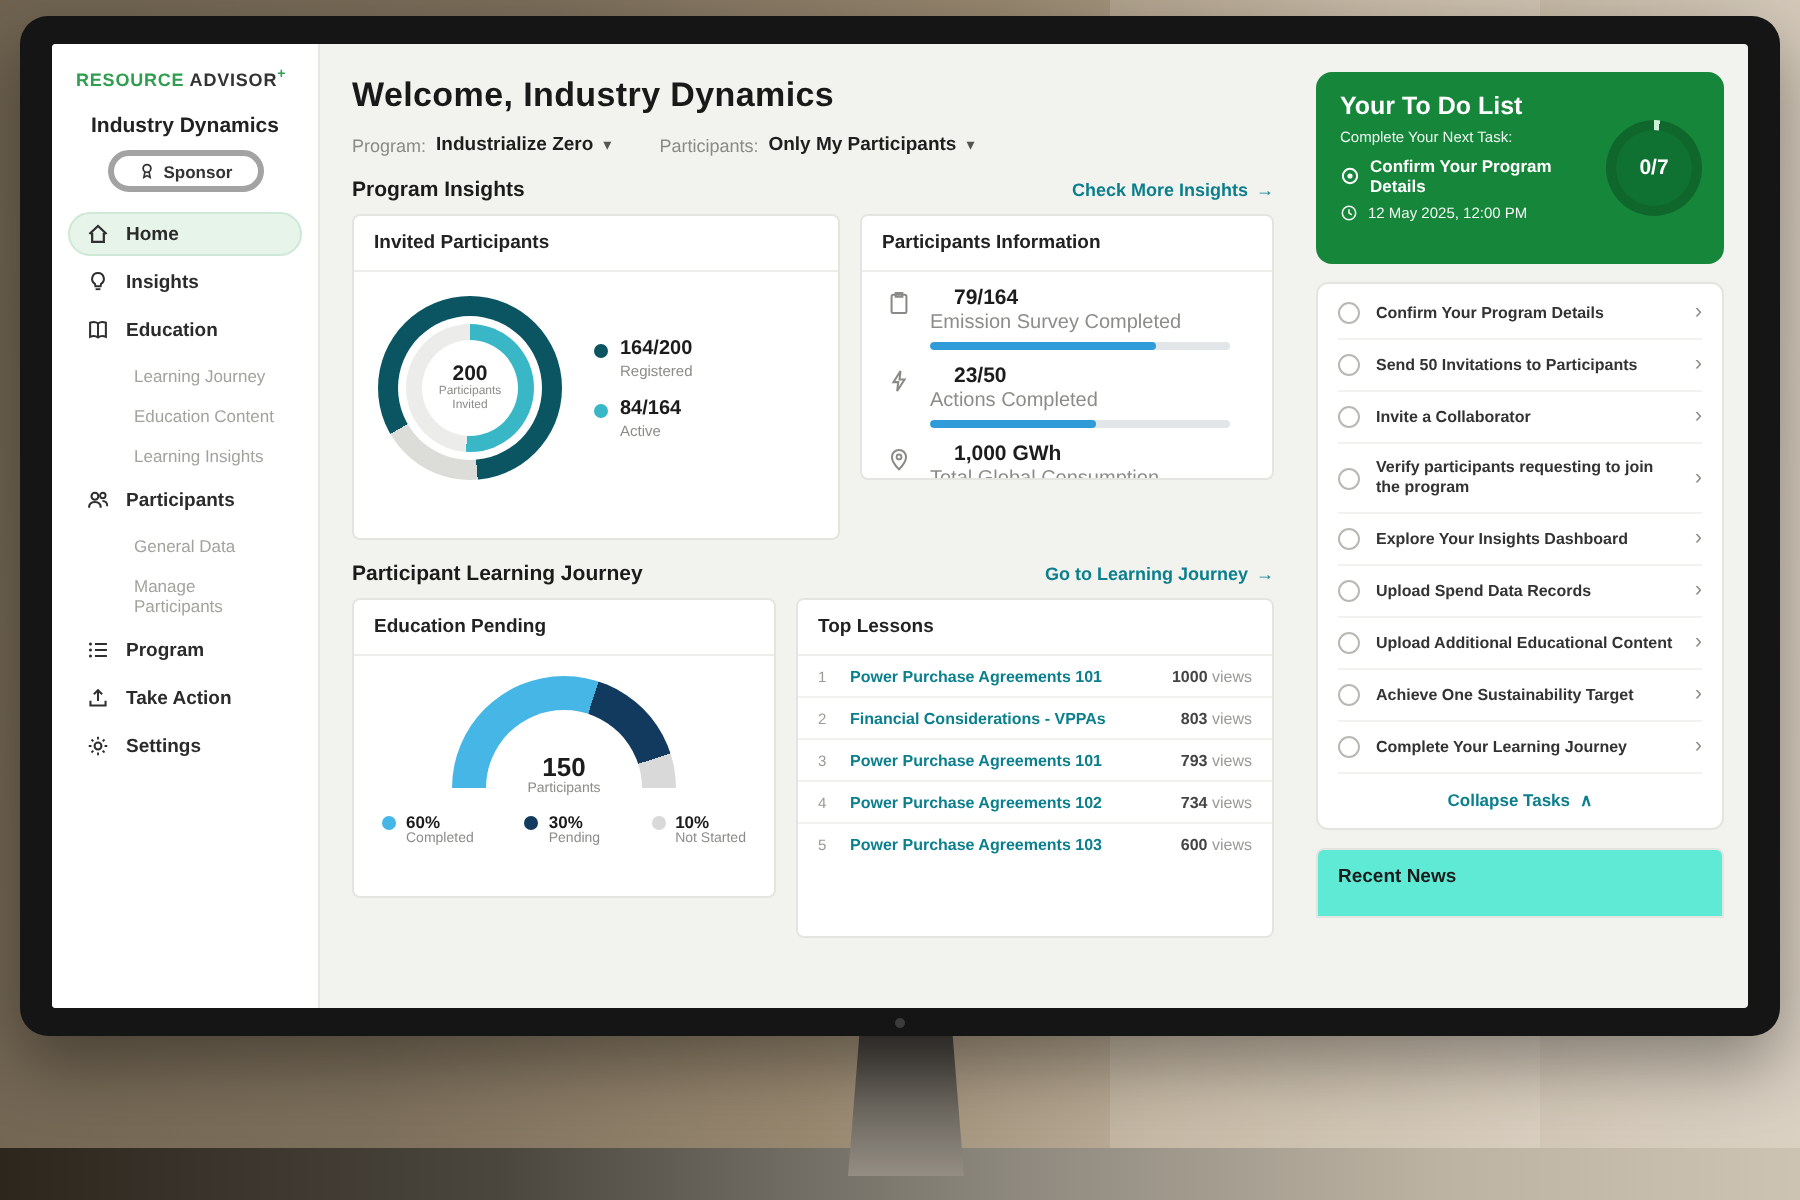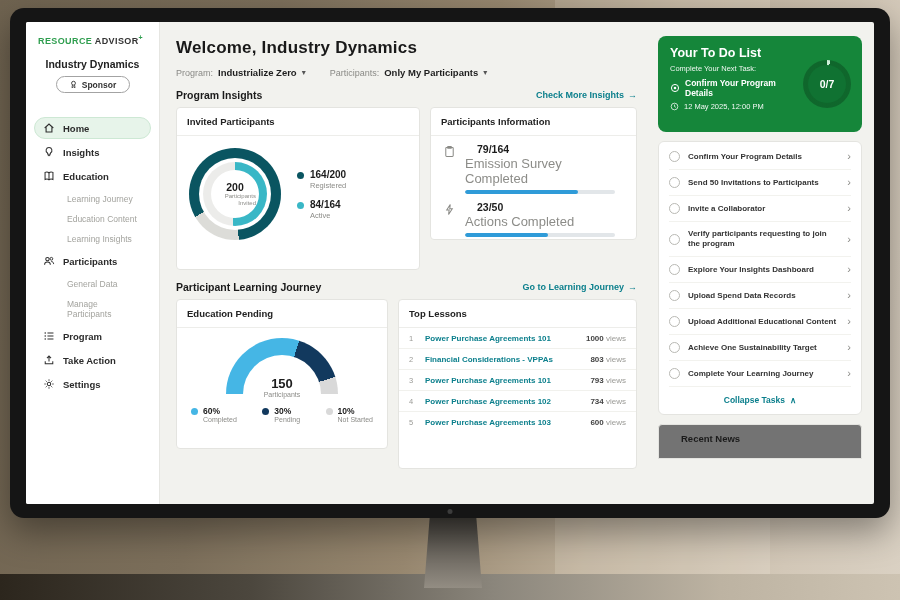--- a/index.html
+++ b/index.html
@@ -18,21 +18,21 @@
   .power-led{position:absolute;left:50%;bottom:4px;width:5px;height:5px;border-radius:50%;background:#3c3c3c;transform:translateX(-50%);}
   .screen{width:100%;height:100%;background:#f2f2ee;display:flex;overflow:hidden;border-radius:2px;}
 
   
   .sidebar{width:134px;flex:none;background:#fff;border-right:1px solid #e6e6e2;box-sizing:border-box;padding:10px 4px 0;}
   .brand{font-size:9px;font-weight:bold;letter-spacing:.4px;padding:2px 8px 0;}
   .brand .res{color:#2f9e4f;}
   .brand .adv{color:#333;}
   .brand .plus{color:#2f9e4f;font-size:7px;vertical-align:super;}
   .org-name{font-size:10.5px;font-weight:bold;color:#222;text-align:center;margin-top:12px;}
-  .sponsor{margin:6px auto 24px;width:58px;border:1px solid #a3a3a3;border-radius:11px;
+  .sponsor{margin:6px auto 10px;width:58px;border:3px solid #a3a3a3;border-radius:11px;
     padding:2.5px 7px;display:flex;align-items:center;justify-content:center;gap:4px;
     font-size:8.5px;font-weight:bold;color:#333;background:#fff;}
   .nav-item{display:flex;align-items:center;gap:8px;padding:5px 9px;margin:2px 4px;
     font-size:9.5px;font-weight:bold;color:#2b2b2b;border-radius:14px;cursor:pointer;}
   .nav-item.active{background:#e7f4ea;border:1px solid #cde8d4;padding:4px 8px;}
   .nav-item .nicon{display:flex;color:#2f2f2f;}
   .nav-sub{padding:4.5px 9px 4.5px 33px;margin:1px 4px;font-size:8.5px;color:#a3a39e;cursor:pointer;}
 
   
   .main{flex:1;box-sizing:border-box;padding:12px 13px 0 16px;min-width:0;}
@@ -50,33 +50,33 @@
 
   .invited{width:244px;height:163px;}
   .invited-body{display:flex;align-items:center;gap:16px;padding:12px 12px;}
   .donut{position:relative;width:92px;height:92px;flex:none;}
   .donut .outer{position:absolute;inset:0;border-radius:50%;
     background:conic-gradient(from 240deg,#0a5561 0 82%,#dcdcd8 82% 100%);}
   .donut .outer::after{content:"";position:absolute;inset:10px;border-radius:50%;background:#fff;}
   .donut .inner{position:absolute;inset:14px;border-radius:50%;
     background:conic-gradient(#39b7c6 0 51%,#ececea 51% 100%);}
   .donut .inner::after{content:"";position:absolute;inset:8px;border-radius:50%;background:#fff;}
-  .donut-center{position:absolute;inset:0;display:flex;flex-direction:column;align-items:center;justify-content:center;text-align:right;}
+  .donut-center{position:absolute;inset:0;display:flex;flex-direction:column;align-items:center;justify-content:center;text-align:center;}
   .donut-val{font-size:10.5px;font-weight:bold;color:#1c1c1c;}
   .donut-lab{font-size:6px;color:#8c8c88;width:42px;line-height:1.2;}
   .legend-item{display:flex;align-items:flex-start;gap:6px;margin:9px 0;}
   .dot{width:7px;height:7px;border-radius:50%;flex:none;margin-top:3px;}
   .lval{font-size:10px;font-weight:bold;color:#1c1c1c;}
   .llab{font-size:7.5px;color:#8c8c88;margin-top:1px;}
 
   .pinfo{flex:1;height:133px;}
   .pinfo-row{display:flex;gap:9px;align-items:flex-start;padding:7px 12px 0;}
   .pinfo-icon{color:#8a8a86;margin-top:2px;flex:none;}
   .pinfo-val{font-size:10.5px;font-weight:bold;color:#1c1c1c;margin-left:12px;}
-  .pinfo-lab{font-size:13px;color:#8c8c88;margin:1px 0 4px;}
+  .pinfo-lab{font-size:10px;color:#8c8c88;margin:1px 0 4px;}
   .bar{width:150px;height:4px;border-radius:2px;background:#e2e6e9;overflow:hidden;}
   .bar-fill{height:100%;border-radius:2px;background:#2f9bd8;}
 
   .eduprog{width:212px;height:150px;}
   .gauge-wrap{position:relative;width:112px;margin:10px auto 0;}
   .gauge{width:112px;height:56px;position:relative;overflow:hidden;}
   .gauge::before{content:"";position:absolute;left:0;top:0;width:112px;height:112px;border-radius:50%;
     background:conic-gradient(from 270deg,#45b6e5 0 108deg,#12395e 108deg 162deg,#d9d9d9 162deg 180deg,transparent 180deg 360deg);}
   .gauge::after{content:"";position:absolute;left:17px;top:17px;width:78px;height:78px;border-radius:50%;background:#fff;}
   .gauge-text{position:absolute;left:0;right:0;bottom:-4px;text-align:center;}
@@ -108,22 +108,22 @@
     font-size:10.5px;font-weight:bold;color:#fff;}
 
   .tasks-card{background:#fff;border:1px solid #e4e4e0;border-radius:6px;margin-top:9px;padding:2px 10px 4px;}
   .task{display:flex;align-items:center;gap:8px;padding:7px 0;border-bottom:1px solid #f2f2ee;cursor:pointer;}
   .task:last-of-type{border-bottom:none;}
   .tcircle{width:11px;height:11px;border:1.2px solid #b9b9b4;border-radius:50%;flex:none;box-sizing:border-box;}
   .tlabel{font-size:8px;font-weight:bold;color:#333;line-height:1.25;flex:1;}
   .tchev{color:#8a8a86;font-size:11px;line-height:1;flex:none;margin-left:2px;}
   .collapse{display:flex;justify-content:center;align-items:center;gap:5px;color:#0b7f8c;
     font-size:8.5px;font-weight:bold;padding:8px 0 5px;cursor:pointer;}
-  .news{margin-top:9px;background:#737373;border:1px solid #e4e4e0;border-radius:4px 4px 0 0;
-    padding:8px 22px 14px;font-size:9.5px;font-weight:bold;color:#1b1b1b;}
+  .news{margin-top:9px;background:#5eead4;border:1px solid #e4e4e0;border-radius:4px 4px 0 0;
+    padding:8px 10px 14px;font-size:9.5px;font-weight:bold;color:#1b1b1b;}
   svg{display:block;}
 </style>
 </head>
 <body>
 
 <div class="scene">
   <div class="light-band"></div>
   <div class="floor"></div>
   <div class="stand-neck"></div>
 

